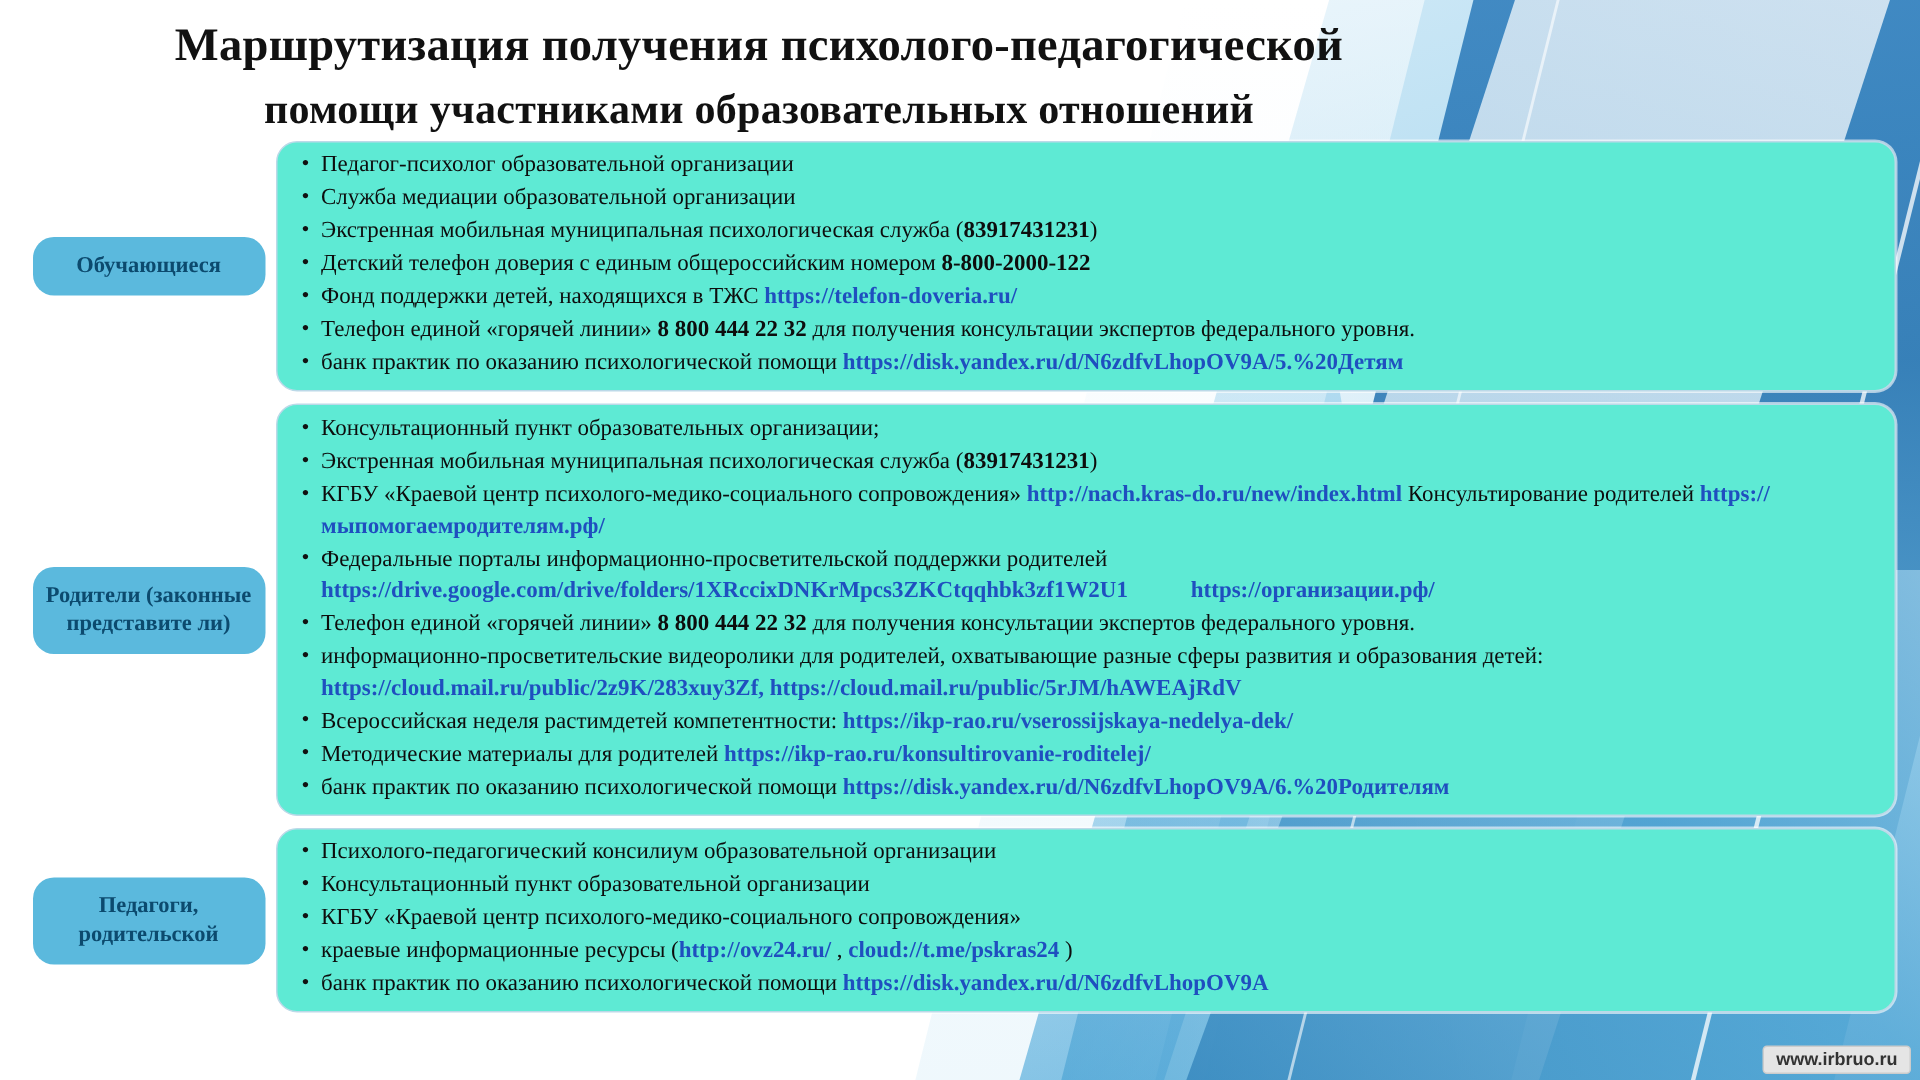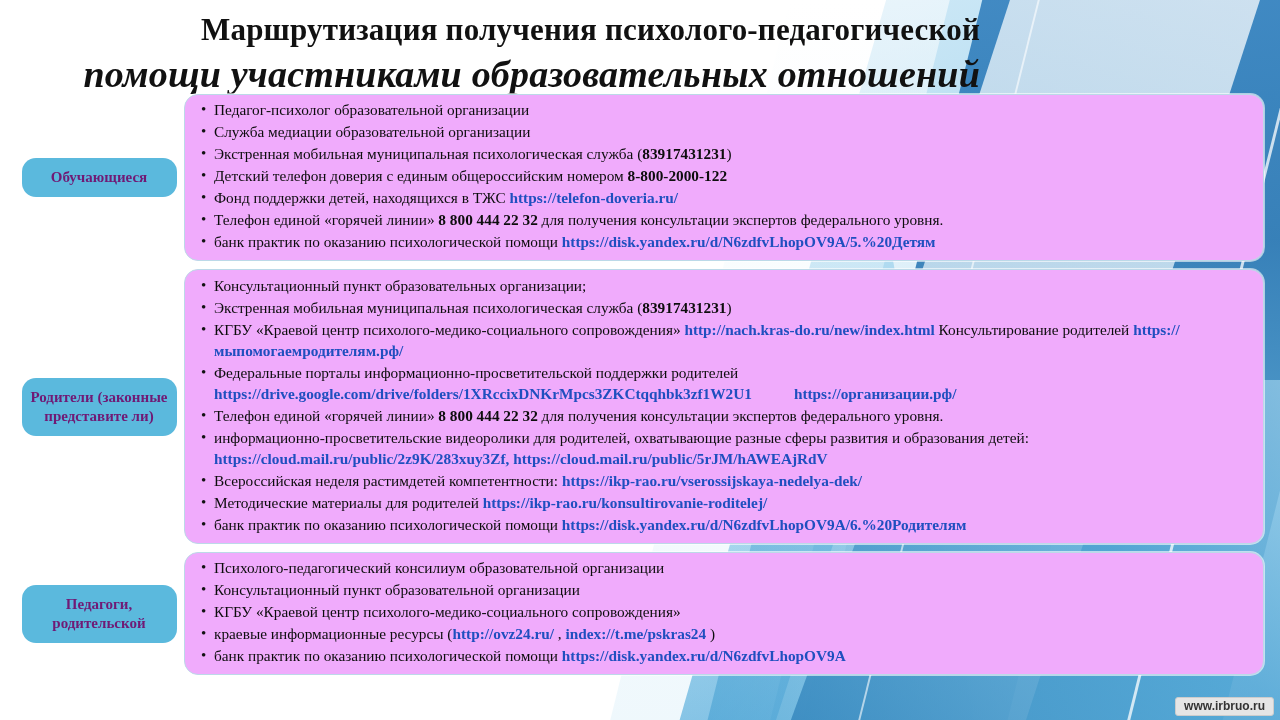--- a/index.html
+++ b/index.html
@@ -89,33 +89,33 @@
     bottom: -120px; right: 250px;
     width: 300px; height: 420px;
     background: linear-gradient(60deg, rgba(52,150,205,.55), rgba(255,255,255,0));
     transform: skewX(-14deg);
   }
 
   
   .title {
     position: absolute;
     top: 8px;
-    left: 0;
+    left: 16px;
     width: 980px;
-    text-align: right;
+    text-align: center;
     font-family: "Liberation Serif", serif;
     font-weight: bold;
     font-size: 31px;
     line-height: 44px;
     color: #111111;
     letter-spacing: .2px;
     z-index: 5;
   }
   .title .ln { display: block; white-space: nowrap; }
-  .title .ln2 { font-size: 38px; font-style: italic; }
+  .title .ln2 { font-size: 28px; }
 
   
   .content {
     position: absolute;
     top: 94px;
     left: 14px;
     width: 1250px;
     z-index: 6;
   }
   .row {
@@ -126,34 +126,34 @@
   .label-cell {
     width: 170px;
     flex: 0 0 170px;
     display: flex;
     align-items: center;
     justify-content: center;
     padding-top: 0;
   }
   .label-box {
     background: #5bb9dd;
-    color: #701a75;
+    color: #0c4a6e;
     font-family: "Liberation Serif", serif;
     font-weight: bold;
     font-size: 15px;
     line-height: 19px;
     text-align: center;
     border-radius: 14px;
     padding: 10px 6px;
     width: 155px;
     box-sizing: border-box;
   }
   .panel {
     flex: 1 1 auto;
-    background: #f0abfc;
+    background: #5eead4;
     border: 1px solid #bcd9e8;
     border-radius: 14px;
     padding: 6px 10px 7px 14px;
     box-sizing: border-box;
     box-shadow: 0 0 0 1px rgba(255,255,255,.6);
   }
   ul.bullets {
     list-style: none;
     margin: 0;
     padding: 0;
@@ -262,21 +262,21 @@
 
     <div class="row row-teachers">
       <div class="label-cell">
         <div class="label-box">Педагоги, родительской</div>
       </div>
       <div class="panel">
         <ul class="bullets">
             <li><span>Психолого-педагогический консилиум образовательной организации</span></li>
             <li><span>Консультационный пункт образовательной организации</span></li>
             <li><span>КГБУ «Краевой центр психолого-медико-социального сопровождения»</span></li>
-            <li><span>краевые информационные ресурсы (</span><span class="lnk">http://ovz24.ru/</span><span> ,  </span><span class="lnk">index://t.me/pskras24</span><span> )</span></li>
+            <li><span>краевые информационные ресурсы (</span><span class="lnk">http://ovz24.ru/</span><span> ,  </span><span class="lnk">cloud://t.me/pskras24</span><span> )</span></li>
             <li><span>банк практик по оказанию психологической помощи </span><span class="lnk">https://disk.yandex.ru/d/N6zdfvLhopOV9A</span></li>
           </ul>
       </div>
     </div>
 
   </div>
 
   <div class="watermark">www.irbruo.ru</div>
 </div>
 

